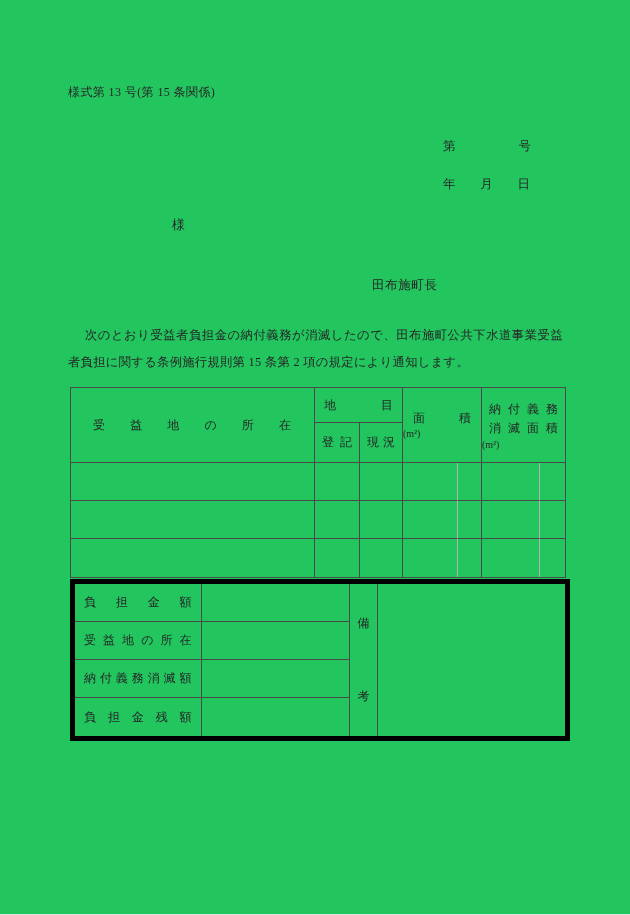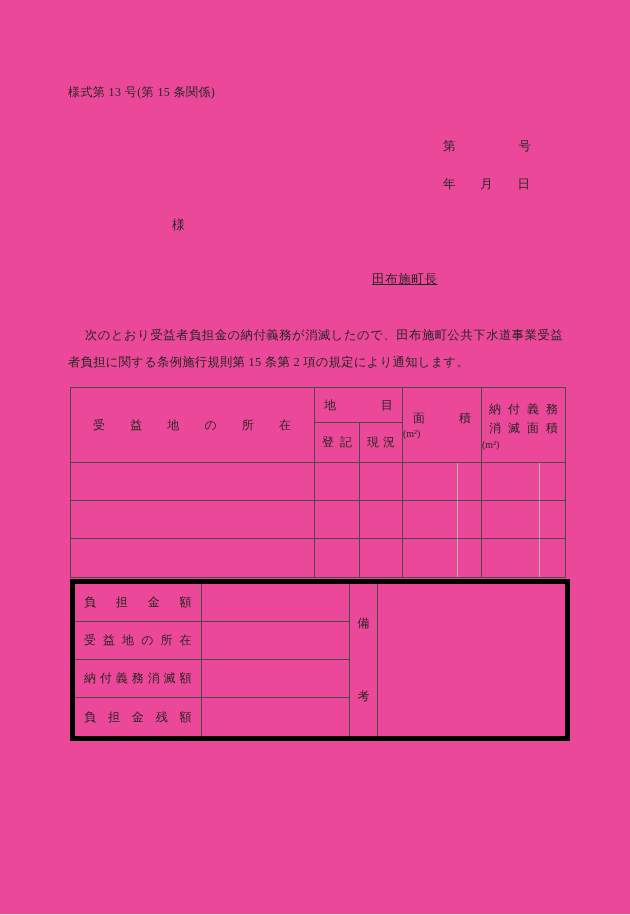--- a/index.html
+++ b/index.html
@@ -1,30 +1,30 @@
 <!DOCTYPE html>
 <html><head>
 <meta charset="utf-8">
 <style>
   html,body{margin:0;padding:0;background:#ffffff;}
   .page{
     position:relative;
     width:630px;height:915px;
-    background:#ec4899;
+    background:#22c55e;
     font-family:"Liberation Serif","DejaVu Serif",serif;
     color:#262626;
     overflow:hidden;
   }
   .abs{position:absolute;}
   .form-number{left:68px;top:84px;font-size:12px;letter-spacing:0.4px;}
   .doc-title{left:152px;top:103px;font-size:13px;letter-spacing:3.8px;white-space:nowrap;}
   .doc-number{left:443px;top:138px;width:88px;display:flex;justify-content:space-between;font-size:12.5px;}
   .date-line{left:443px;top:176px;width:87px;display:flex;justify-content:space-between;font-size:12.5px;}
   .addressee{left:172px;top:216px;font-size:13px;}
-  .issuer{left:372px;top:271px;font-size:12.5px;letter-spacing:0.6px;text-decoration:underline;}
+  .issuer{left:372px;top:277px;font-size:12.5px;letter-spacing:0.6px;}
   .body-par{
     left:68px;top:322px;width:495px;
     font-size:12.3px;line-height:27px;letter-spacing:0.3px;
     text-align:justify;text-indent:17px;
   }
 
   
   table{border-collapse:separate;border-spacing:0;table-layout:fixed;}
   td{box-sizing:border-box;padding:0;vertical-align:middle;font-size:12px;
      border-right:1px solid #4a4a4a;border-bottom:1px solid #4a4a4a;}

